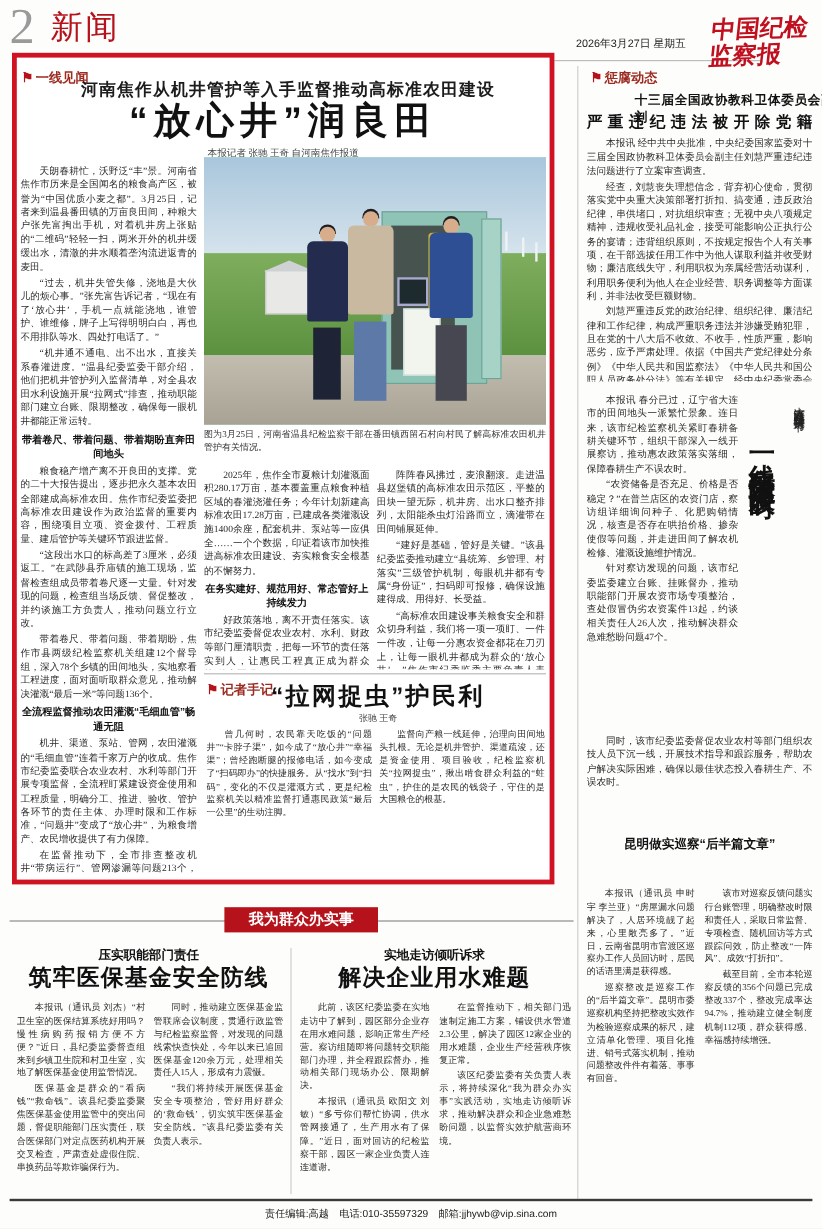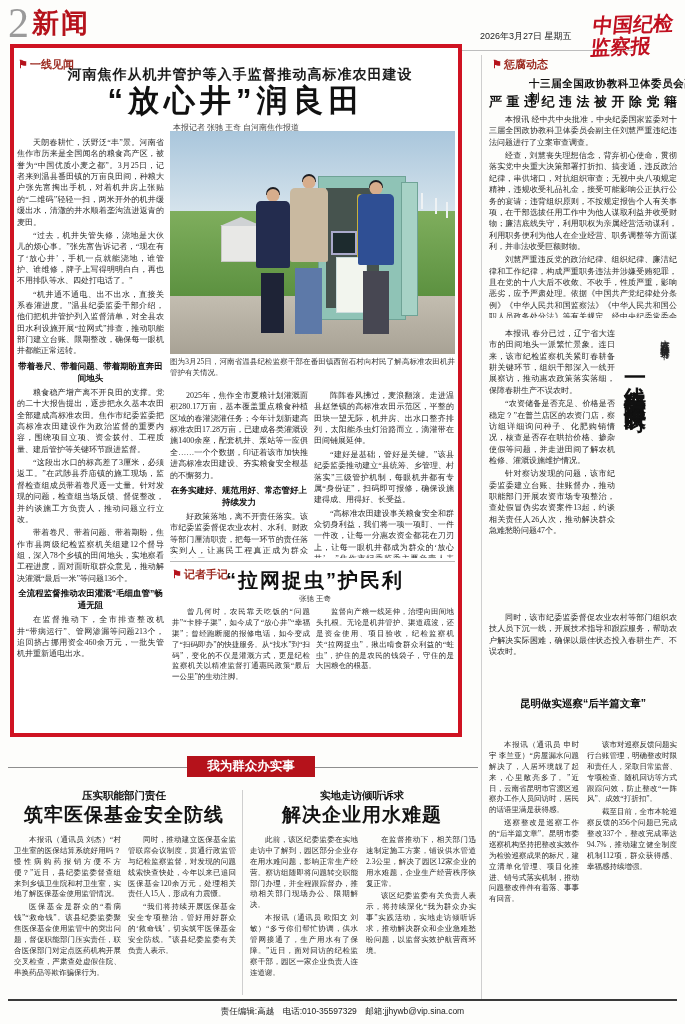--- a/index.html
+++ b/index.html
@@ -1,21 +1,21 @@
 <!DOCTYPE html>
 <html><head>
 <meta charset="utf-8">
 <style>
   html,body{margin:0;padding:0;background:#e9e7e2;}
   .page{position:relative;width:685px;height:1024px;background:#fdfdfb;margin:0 auto;
         font-family:"Liberation Serif",serif;color:#262626;overflow:hidden;}
   .abs{position:absolute;}
   
   .pagenum{left:8px;top:2px;font-size:42px;color:#9a9a9a;font-weight:400;line-height:1;}
-  .section-title{left:32px;top:10px;font-size:27px;font-weight:bold;color:#b5121b;letter-spacing:2px;line-height:1;}
+  .section-title{left:42px;top:10px;font-size:27px;font-weight:normal;color:#b5121b;letter-spacing:2px;line-height:1;}
   .header-rule{left:42px;top:50px;width:593px;height:1px;background:#bdbdbd;}
   .header-rule-red{left:42px;top:46px;width:60px;height:5px;background:#b5121b;}
   .date{left:480px;top:30px;width:112px;font-size:9px;color:#222;font-family:"Liberation Sans",sans-serif;}
   .masthead{left:592px;top:13px;width:90px;font-size:20px;line-height:1.1;font-weight:bold;color:#c01020;
             transform:skewX(-8deg) rotate(-2deg);font-family:"Liberation Serif",serif;}
   
   .redbox{left:10px;top:44px;width:444px;height:685px;border:4px solid #cf1322;background:#fff;}
   .tag{font-size:11px;font-weight:bold;color:#9c2b21;font-family:"Liberation Sans",sans-serif;}
   .tag .flag{color:#b5121b;margin-right:2px;font-size:11px;}
   .kicker-main{left:60px;top:66px;width:360px;text-align:center;font-size:14px;font-weight:bold;color:#1c1c1c;
@@ -109,20 +109,21 @@
 
   <div class="abs col" style="left:17px;top:137px;width:147px;height:591px;">
     <p>天朗春耕忙，沃野泛“丰”景。河南省焦作市历来是全国闻名的粮食高产区，被誉为“中国优质小麦之都”。3月25日，记者来到温县番田镇的万亩良田间，种粮大户张先富掏出手机，对着机井房上张贴的“二维码”轻轻一扫，两米开外的机井缓缓出水，清澈的井水顺着垄沟流进返青的麦田。</p>
     <p>“过去，机井失管失修，浇地是大伙儿的烦心事。”张先富告诉记者，“现在有了‘放心井’，手机一点就能浇地，谁管护、谁维修，牌子上写得明明白白，再也不用排队等水、四处打电话了。”</p>
     <p>“机井通不通电、出不出水，直接关系春灌进度。”温县纪委监委干部介绍，他们把机井管护列入监督清单，对全县农田水利设施开展“拉网式”排查，推动职能部门建立台账、限期整改，确保每一眼机井都能正常运转。</p>
     <h4>带着卷尺、带着问题、带着期盼直奔田间地头</h4>
     <p>粮食稳产增产离不开良田的支撑。党的二十大报告提出，逐步把永久基本农田全部建成高标准农田。焦作市纪委监委把高标准农田建设作为政治监督的重要内容，围绕项目立项、资金拨付、工程质量、建后管护等关键环节跟进监督。</p>
     <p>“这段出水口的标高差了3厘米，必须返工。”在武陟县乔庙镇的施工现场，监督检查组成员带着卷尺逐一丈量。针对发现的问题，检查组当场反馈、督促整改，并约谈施工方负责人，推动问题立行立改。</p>
     <p>带着卷尺、带着问题、带着期盼，焦作市县两级纪检监察机关组建12个督导组，深入78个乡镇的田间地头，实地察看工程进度，面对面听取群众意见，推动解决灌溉“最后一米”等问题136个。</p>
     <h4>全流程监督推动农田灌溉“毛细血管”畅通无阻</h4>
+    <p>机井、渠道、泵站、管网，农田灌溉的“毛细血管”连着千家万户的收成。焦作市纪委监委联合农业农村、水利等部门开展专项监督，全流程盯紧建设资金使用和工程质量，明确分工、推进、验收、管护各环节的责任主体、办理时限和工作标准，“问题井”变成了“放心井”，为粮食增产、农民增收提供了有力保障。</p>
     <p>在监督推动下，全市排查整改机井“带病运行”、管网渗漏等问题213个，追回挤占挪用资金460余万元，一批失管机井重新通电出水。</p>
   </div>
 
   <div class="abs photo">
     <div class="ph sky"></div>
     <div class="ph field"></div>
     <div class="ph road"></div>
     <div class="ph pumphouse"></div>
     <div class="ph turbine" style="left:88%;"></div>
     <div class="ph turbine" style="left:93%;top:30%;"></div>

